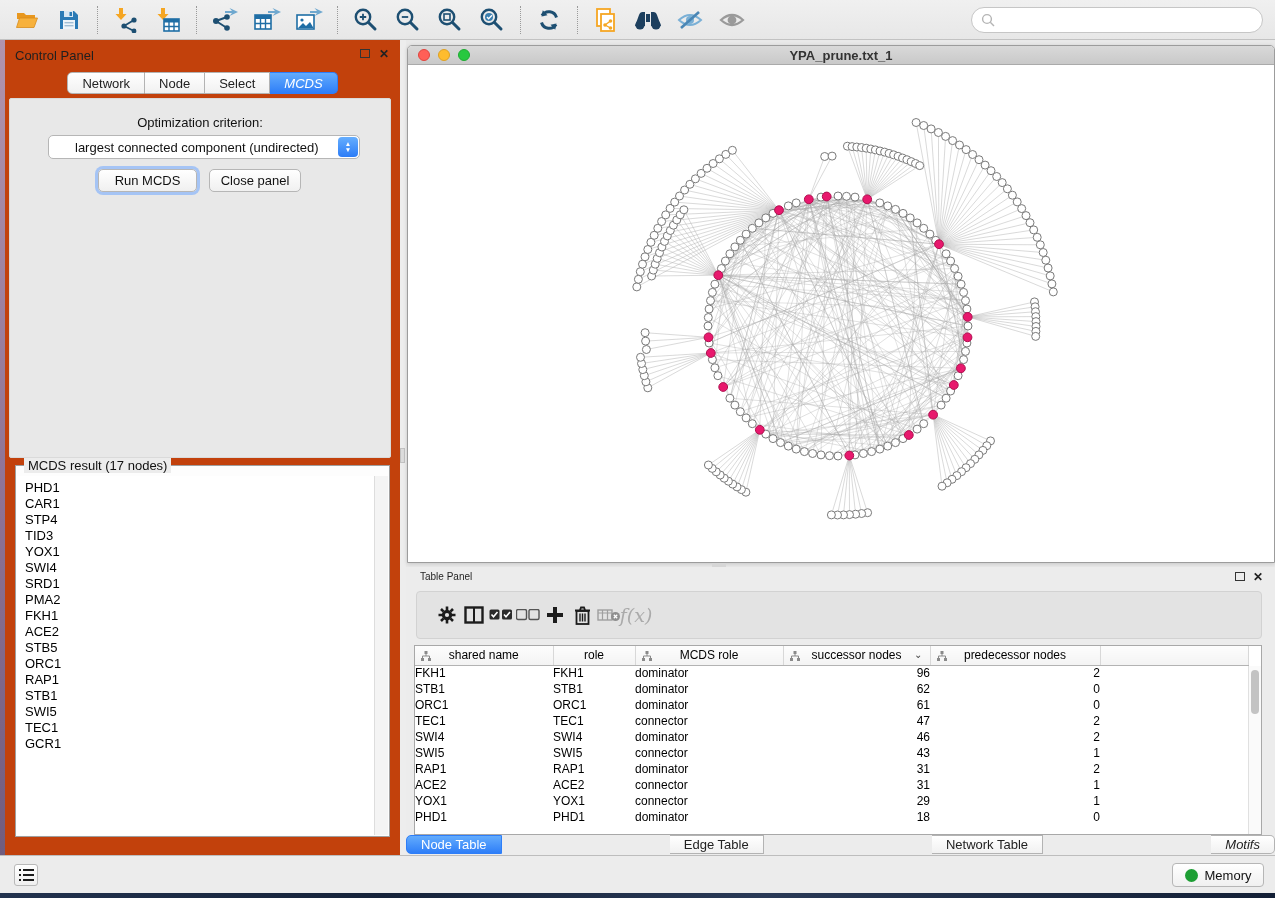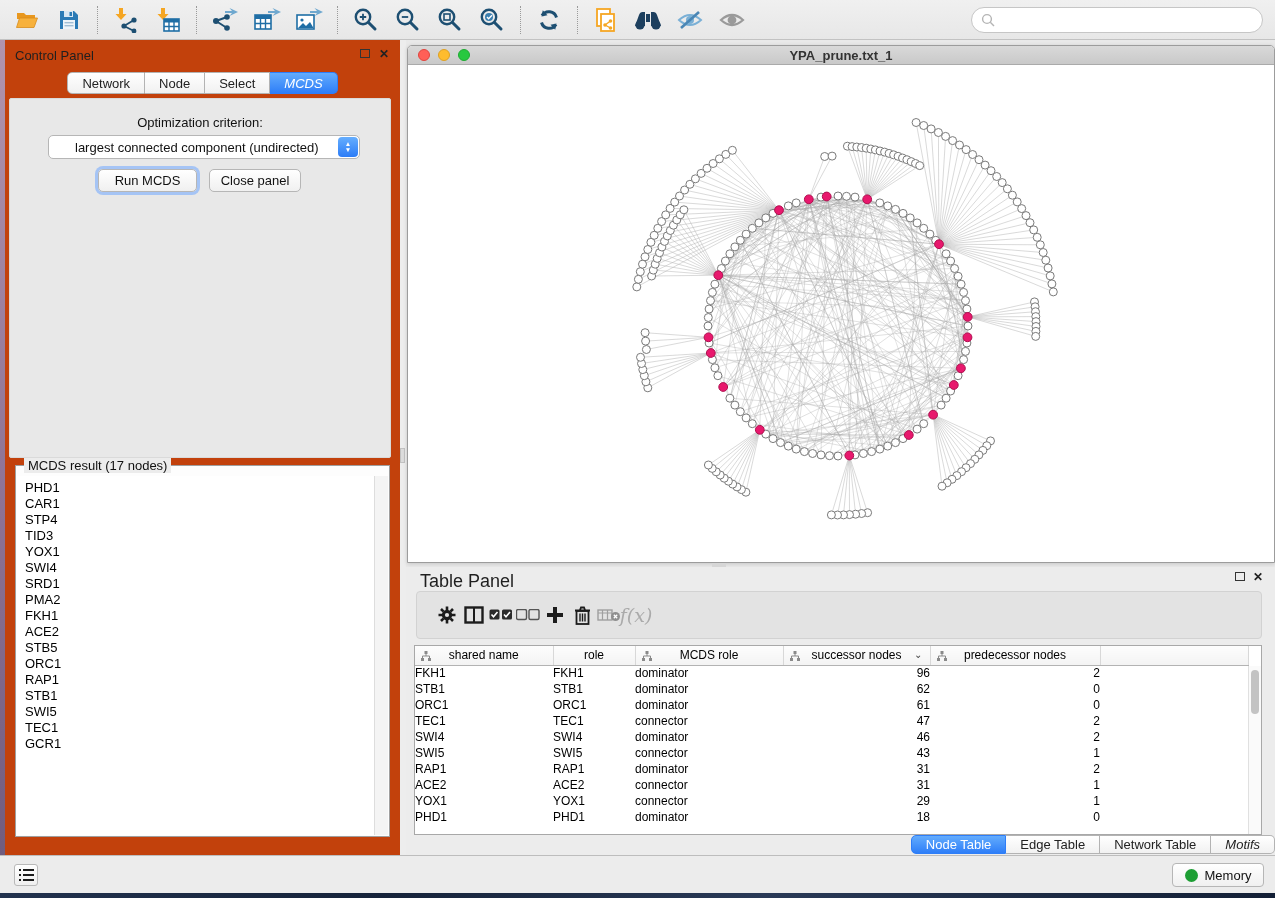--- a/index.html
+++ b/index.html
@@ -77,41 +77,41 @@
   .light { width:12px; height:12px; border-radius:50%; margin-left:8px; }
   #light-red { background:#ff5f57; border:1px solid #e0443e; margin-left:10px; }
   #light-yellow { background:#febc2e; border:1px solid #dea123; }
   #light-green { background:#28c840; border:1px solid #1eab32; }
   #net-title { position:absolute; left:0; width:100%; text-align:center; font-size:13px;
     font-weight:bold; color:#333; pointer-events:none; }
   #net-canvas { left:0; top:19px; width:866px; height:497px; background:#fff; }
 
   
   #table-panel { left:0; top:527px; width:869px; height:288px; background:#ececec; }
-  #tp-title { left:14px; top:4px; font-size:18px; color:#1f1f1f; }
+  #tp-title { left:14px; top:4px; font-size:10px; color:#1f1f1f; }
   #tp-toolbar { left:10px; top:24px; width:846px; height:48px; background:#e3e3e3;
     border:1px solid #d2d2d2; border-radius:4px; display:flex; align-items:center; padding-left:18px; }
   .tpbtn { width:24px; height:24px; margin-right:3px; display:flex; align-items:center; justify-content:center; }
   .fx { font-family:"DejaVu Serif", serif; font-style:italic; font-size:19px; color:#aaa; }
   #data-table-wrap { left:8px; top:78px; width:848px; height:190px; background:#fff;
     border:1px solid #a8a8a8; overflow:hidden; }
   table.grid { border-collapse:collapse; table-layout:fixed; width:834px; }
   table.grid th { height:19px; font-size:12px; font-weight:normal; color:#000;
     background:linear-gradient(#fdfdfd,#f3f3f3); border-bottom:1px solid #b3b3b3;
     border-right:1px solid #d8d8d8; position:relative; }
   table.grid th .hdr-ico { position:absolute; left:6px; top:5px; }
   table.grid th .sort { position:absolute; right:7px; top:3px; font-size:10px; color:#444; }
   table.grid td { height:16px; font-size:12px; color:#000; padding:0; white-space:nowrap; }
   td.c-text { padding-left:13px; }
   td.c-num { text-align:right; padding-right:12px; }
   #table-vscroll { position:absolute; right:0; top:20px; width:13px; bottom:0;
     background:#fafafa; border-left:1px solid #e0e0e0; }
   #table-vscroll .thumb { position:absolute; left:2px; top:4px; width:8px; height:44px;
     background:#c3c3c3; border-radius:4px; }
-  #tp-tabs { left:0; top:268px; width:100%; display:flex; justify-content:flex-end; }
+  #tp-tabs { left:0; top:268px; width:100%; display:flex; justify-content:space-between; }
   #tp-tabs .tab { height:19px; font-size:13px; }
 
   
   #statusbar { left:0; top:855px; width:1275px; height:38px; background:#ececec;
     border-top:1px solid #bdbdbd; }
   #list-btn { left:14px; top:8px; width:24px; height:22px; background:linear-gradient(#fff,#efefef);
     border:1px solid #b9b9b9; border-radius:3px; display:flex; align-items:center; justify-content:center; }
   #memory-btn { right:11px; top:7px; width:92px; height:24px; background:linear-gradient(#fff,#f0f0f0);
     border:1px solid #b6b6b6; border-radius:4px; display:flex; align-items:center;
     justify-content:center; font-size:13px; color:#111; gap:7px; }

